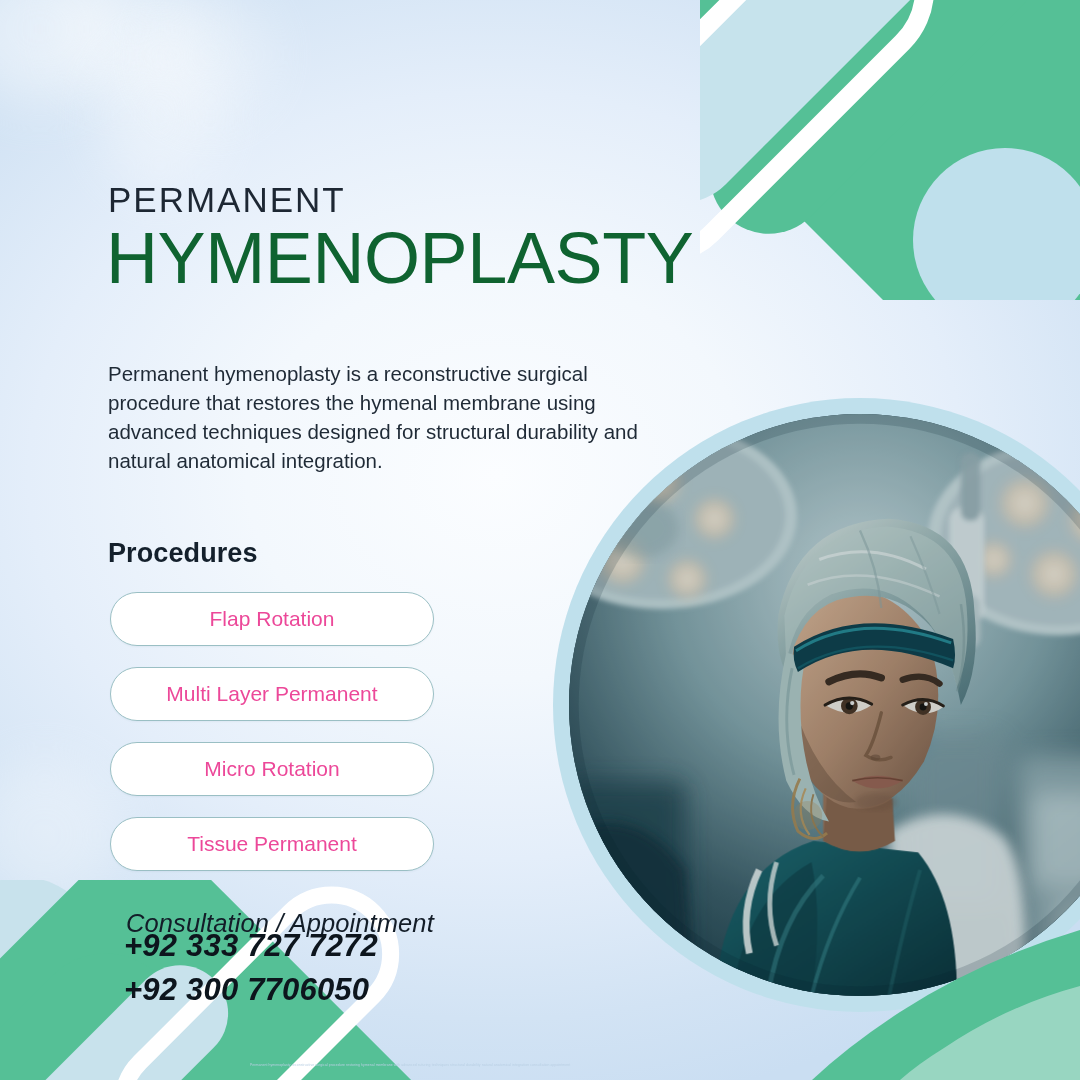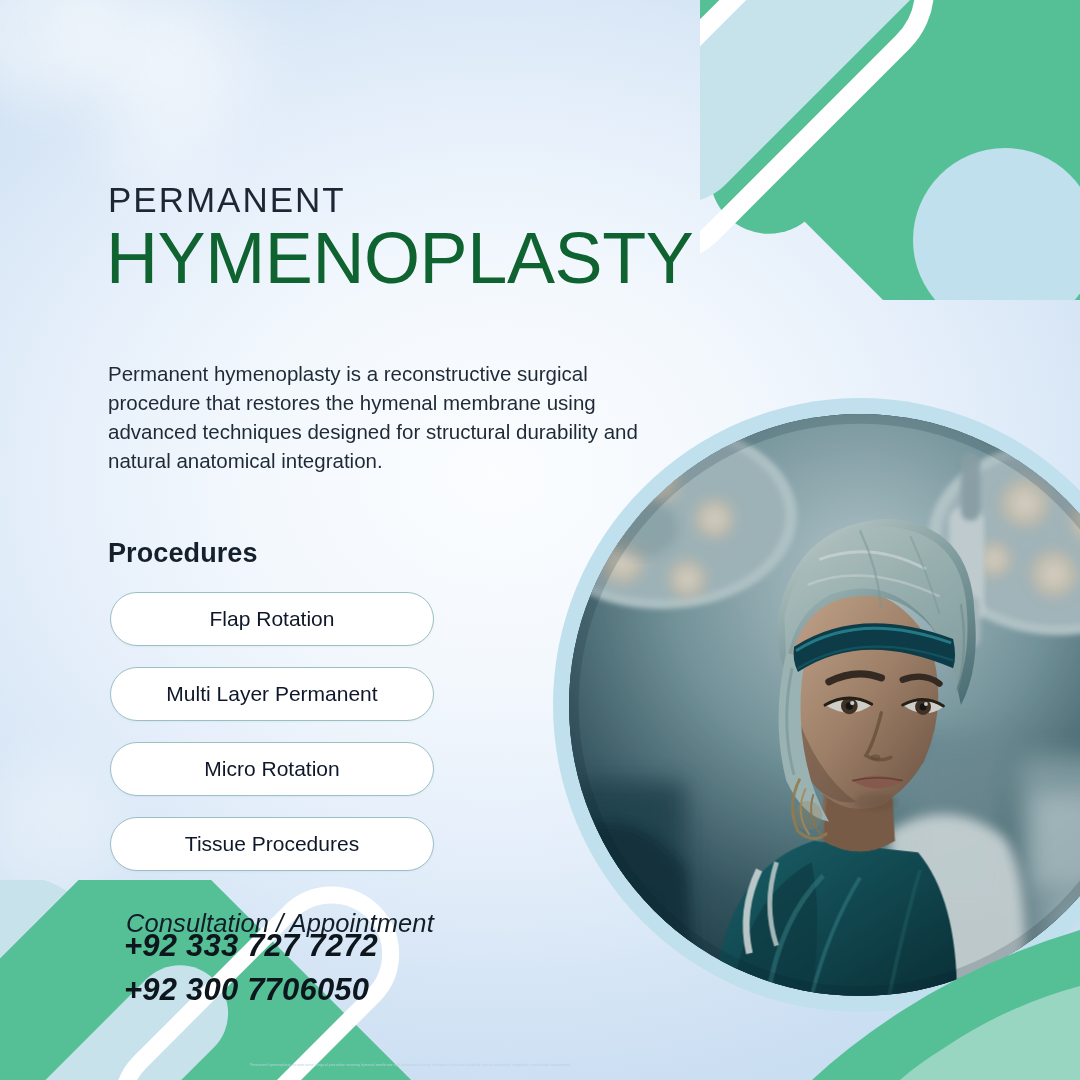--- a/index.html
+++ b/index.html
@@ -56,21 +56,21 @@
     font-size:27px; font-weight:700; color:#14202c; letter-spacing:.1px;
   }
 
   .pills { position:absolute; left:110px; top:592px; width:324px; }
   .pill {
     width:324px; height:54px;
     display:flex; align-items:center; justify-content:center;
     background:#ffffff;
     border:1.4px solid #9abfc4;
     border-radius:30px;
-    font-size:21px; color:#0f172a; font-weight:400;
+    font-size:21px; color:#ec4899; font-weight:400;
     margin-bottom:21px;
     box-shadow:0 1px 2px rgba(40,80,100,.05);
   }
 
   .cta-label {
     position:absolute; left:126px; top:909px;
     font-size:25.5px; font-style:italic; font-weight:400;
     color:#131d28; letter-spacing:.1px;
   }
   .phone {
@@ -369,21 +369,21 @@
       <div class="pill">
         <span>Flap Rotation</span>
       </div>
       <div class="pill">
         <span>Multi Layer Permanent</span>
       </div>
       <div class="pill">
         <span>Micro Rotation</span>
       </div>
       <div class="pill">
-        <span>Tissue Procedures</span>
+        <span>Tissue Permanent</span>
       </div>
     </div>
 
     <div class="cta-label">Consultation / Appointment</div>
     <div class="phone phone1">+92 333 727 7272</div>
     <div class="phone phone2">+92 300 7706050</div>
 
     <div class="microtext">Permanent hymenoplasty reconstructive surgical procedure restoring hymenal membrane with advanced suturing techniques structural durability natural anatomical integration consultation appointment</div>
   </div>
 

